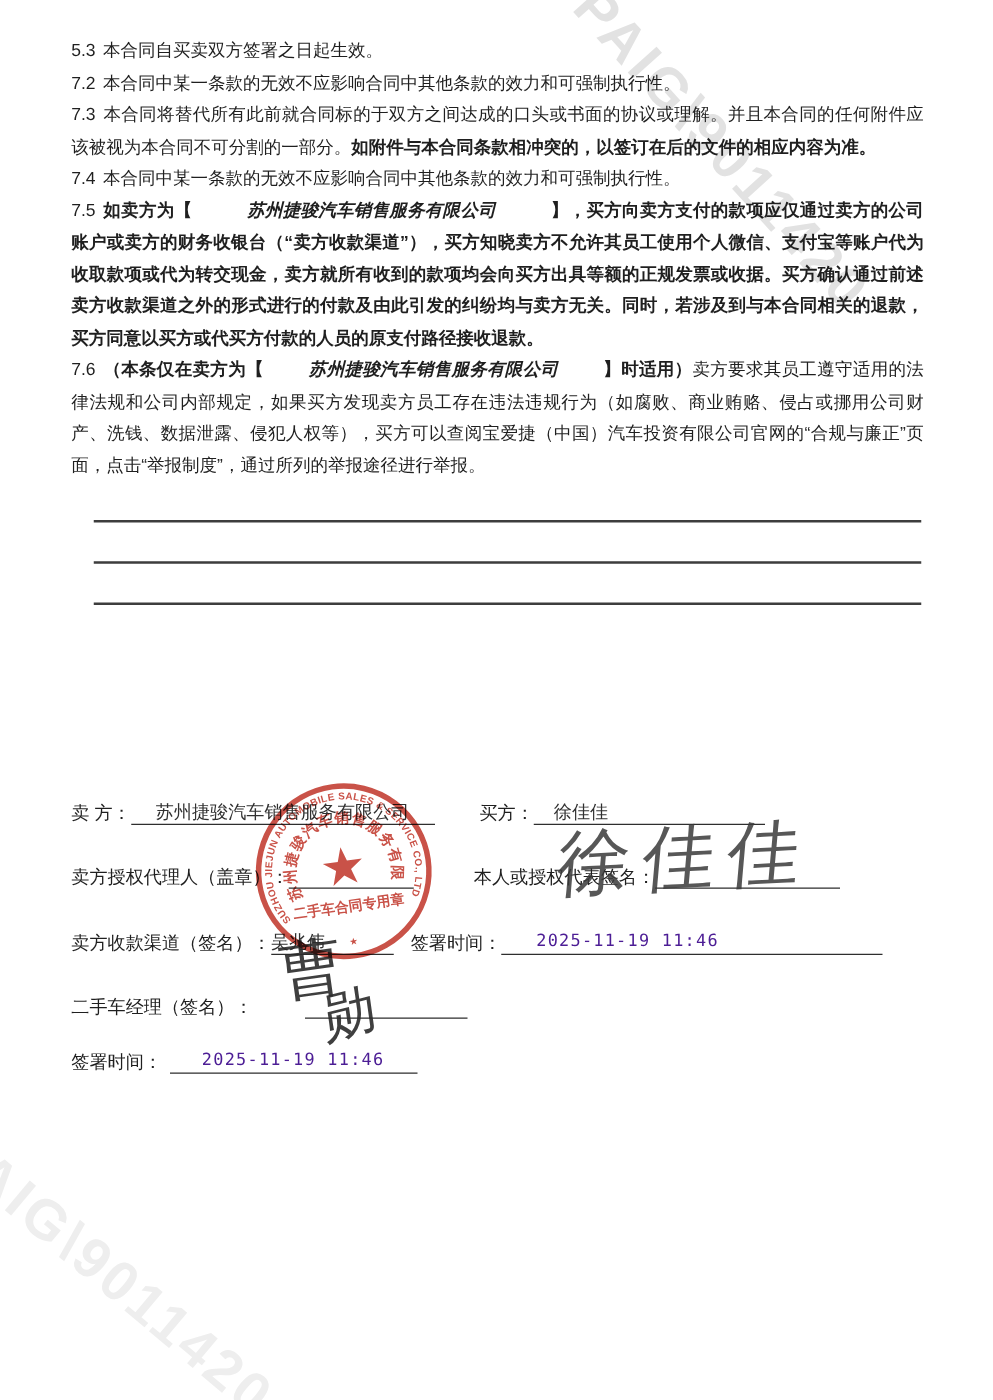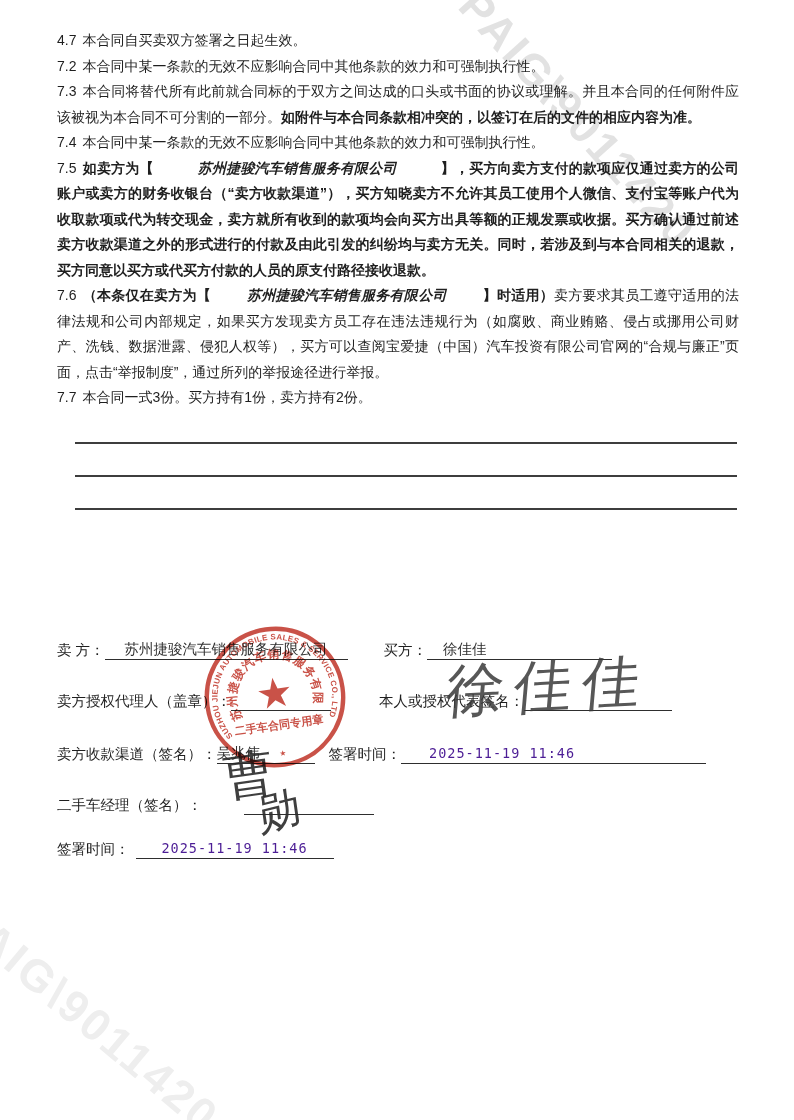--- a/index.html
+++ b/index.html
@@ -147,27 +147,26 @@
 </style>
 </head>
 <body>
 
 <div class="page">
 
   <div class="wm wm-top">PAIG\9011420</div>
   <div class="wm wm-bottom">PAIG\9011420</div>
 
   <div class="content">
-    <p class="clause"><span class="num">4.7</span><span>本合同自买卖双方签署之日起生效。</span></p>
+    <p class="clause"><span class="num">5.3</span><span>本合同自买卖双方签署之日起生效。</span></p>
     <p class="clause"><span class="num">7.2</span><span>本合同中某一条款的无效不应影响合同中其他条款的效力和可强制执行性。</span></p>
     <p class="clause"><span class="num">7.3</span><span>本合同将替代所有此前就合同标的于双方之间达成的口头或书面的协议或理解。并且本合同的任何附件应该被视为本合同不可分割的一部分。</span><span class="bold-txt">如附件与本合同条款相冲突的，以签订在后的文件的相应内容为准。</span></p>
     <p class="clause"><span class="num">7.4</span><span>本合同中某一条款的无效不应影响合同中其他条款的效力和可强制执行性。</span></p>
     <p class="clause"><span class="num">7.5</span><span class="bold-txt">如卖方为【</span><span class="company-name">苏州捷骏汽车销售服务有限公司</span><span class="bold-txt">】，</span><span class="bold-txt">买方向卖方支付的款项应仅通过卖方的公司账户或卖方的财务收银台（“卖方收款渠道”），买方知晓卖方不允许其员工使用个人微信、支付宝等账户代为收取款项或代为转交现金，卖方就所有收到的款项均会向买方出具等额的正规发票或收据。买方确认通过前述卖方收款渠道之外的形式进行的付款及由此引发的纠纷均与卖方无关。同时，若涉及到与本合同相关的退款，买方同意以买方或代买方付款的人员的原支付路径接收退款。</span></p>
     <p class="clause"><span class="num">7.6</span><span class="bold-txt">（本条仅在卖方为【</span><span class="company-name narrow">苏州捷骏汽车销售服务有限公司</span><span class="bold-txt">】时适用）</span><span>卖方要求其员工遵守适用的法律法规和公司内部规定，如果买方发现卖方员工存在违法违规行为（如腐败、商业贿赂、侵占或挪用公司财产、洗钱、数据泄露、侵犯人权等），买方可以查阅宝爱捷（中国）汽车投资有限公司官网的“合规与廉正”页面，点击“举报制度”，通过所列的举报途径进行举报。</span></p>
-    <p class="clause"><span class="num">7.7</span><span>本合同一式3份。买方持有1份，卖方持有2份。</span></p>
 
     <div class="blank-line"></div>
     <div class="blank-line"></div>
     <div class="blank-line"></div>
   </div>
 
   <div class="sig-block">
     <div class="sig-row r1">
       <span>卖 方：</span>
       <span class="u" style="width:243px">苏州捷骏汽车销售服务有限公司</span>

